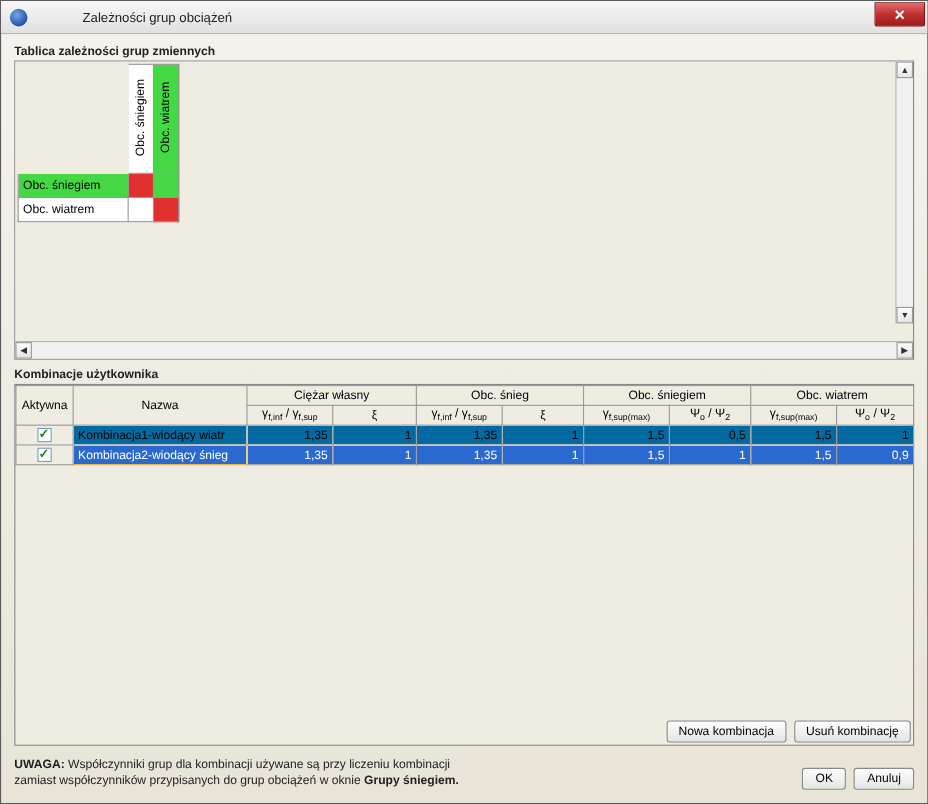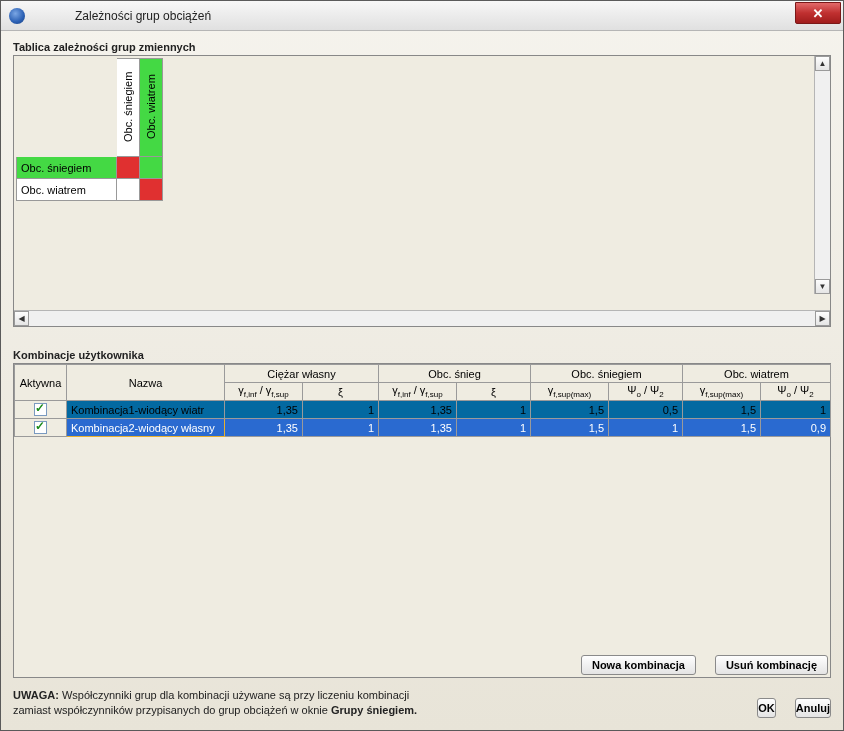--- a/index.html
+++ b/index.html
@@ -135,21 +135,21 @@
   .vscroll .down { bottom: 0; }
   .hscroll {
     height: 16px;
     background: #f0f0f0;
     border-top: 1px solid #b5b5b5;
     position: relative;
   }
   .hscroll .left { left: 0; top: 0; }
   .hscroll .right { right: 0; top: 0; }
 
-  .mid-label { margin-top: 22px; }
+  .mid-label { margin-top: 8px; }
   .panel-mid {
     flex: 1;
     min-height: 250px;
     display: flex;
     flex-direction: column;
     position: relative;
   }
   .comb-table {
     border-collapse: collapse;
     width: 100%;
@@ -202,32 +202,31 @@
     text-align: right;
   }
   .btn {
     display: inline-block;
     border: 1px solid #8a8a8a;
     background: linear-gradient(#fefefe,#e4e4e4);
     border-radius: 3px;
     padding: 3px 10px;
     font-size: 11px;
     cursor: pointer;
-    margin-left: 16px;
-    font-weight: bold;
+    margin-left: 4px;
   }
   .footer {
     display: flex;
     align-items: flex-end;
     justify-content: space-between;
     margin-top: 10px;
   }
   .note { font-size: 11px; color: #222; line-height: 1.35; }
   .note b { font-weight: bold; }
-  .footer-btns .btn { padding: 3px 0; }
+  .footer-btns .btn { padding: 3px 11px; }
 </style>
 </head>
 <body>
 
 <div class="window">
 
   <div class="titlebar">
     <span class="icon"></span>
     <span class="title">Zależności grup obciążeń</span>
     <div class="close-btn">
@@ -315,21 +314,21 @@
           <td>1</td>
           <td>1,35</td>
           <td>1</td>
           <td>1,5</td>
           <td>0,5</td>
           <td>1,5</td>
           <td>1</td>
         </tr>
         <tr class="sel">
           <td class="chk"><span class="checkbox checked"></span></td>
-          <td class="name">Kombinacja2-wiodący własny</td>
+          <td class="name">Kombinacja2-wiodący śnieg</td>
           <td>1,35</td>
           <td>1</td>
           <td>1,35</td>
           <td>1</td>
           <td>1,5</td>
           <td>1</td>
           <td>1,5</td>
           <td>0,9</td>
         </tr>
       </tbody>

